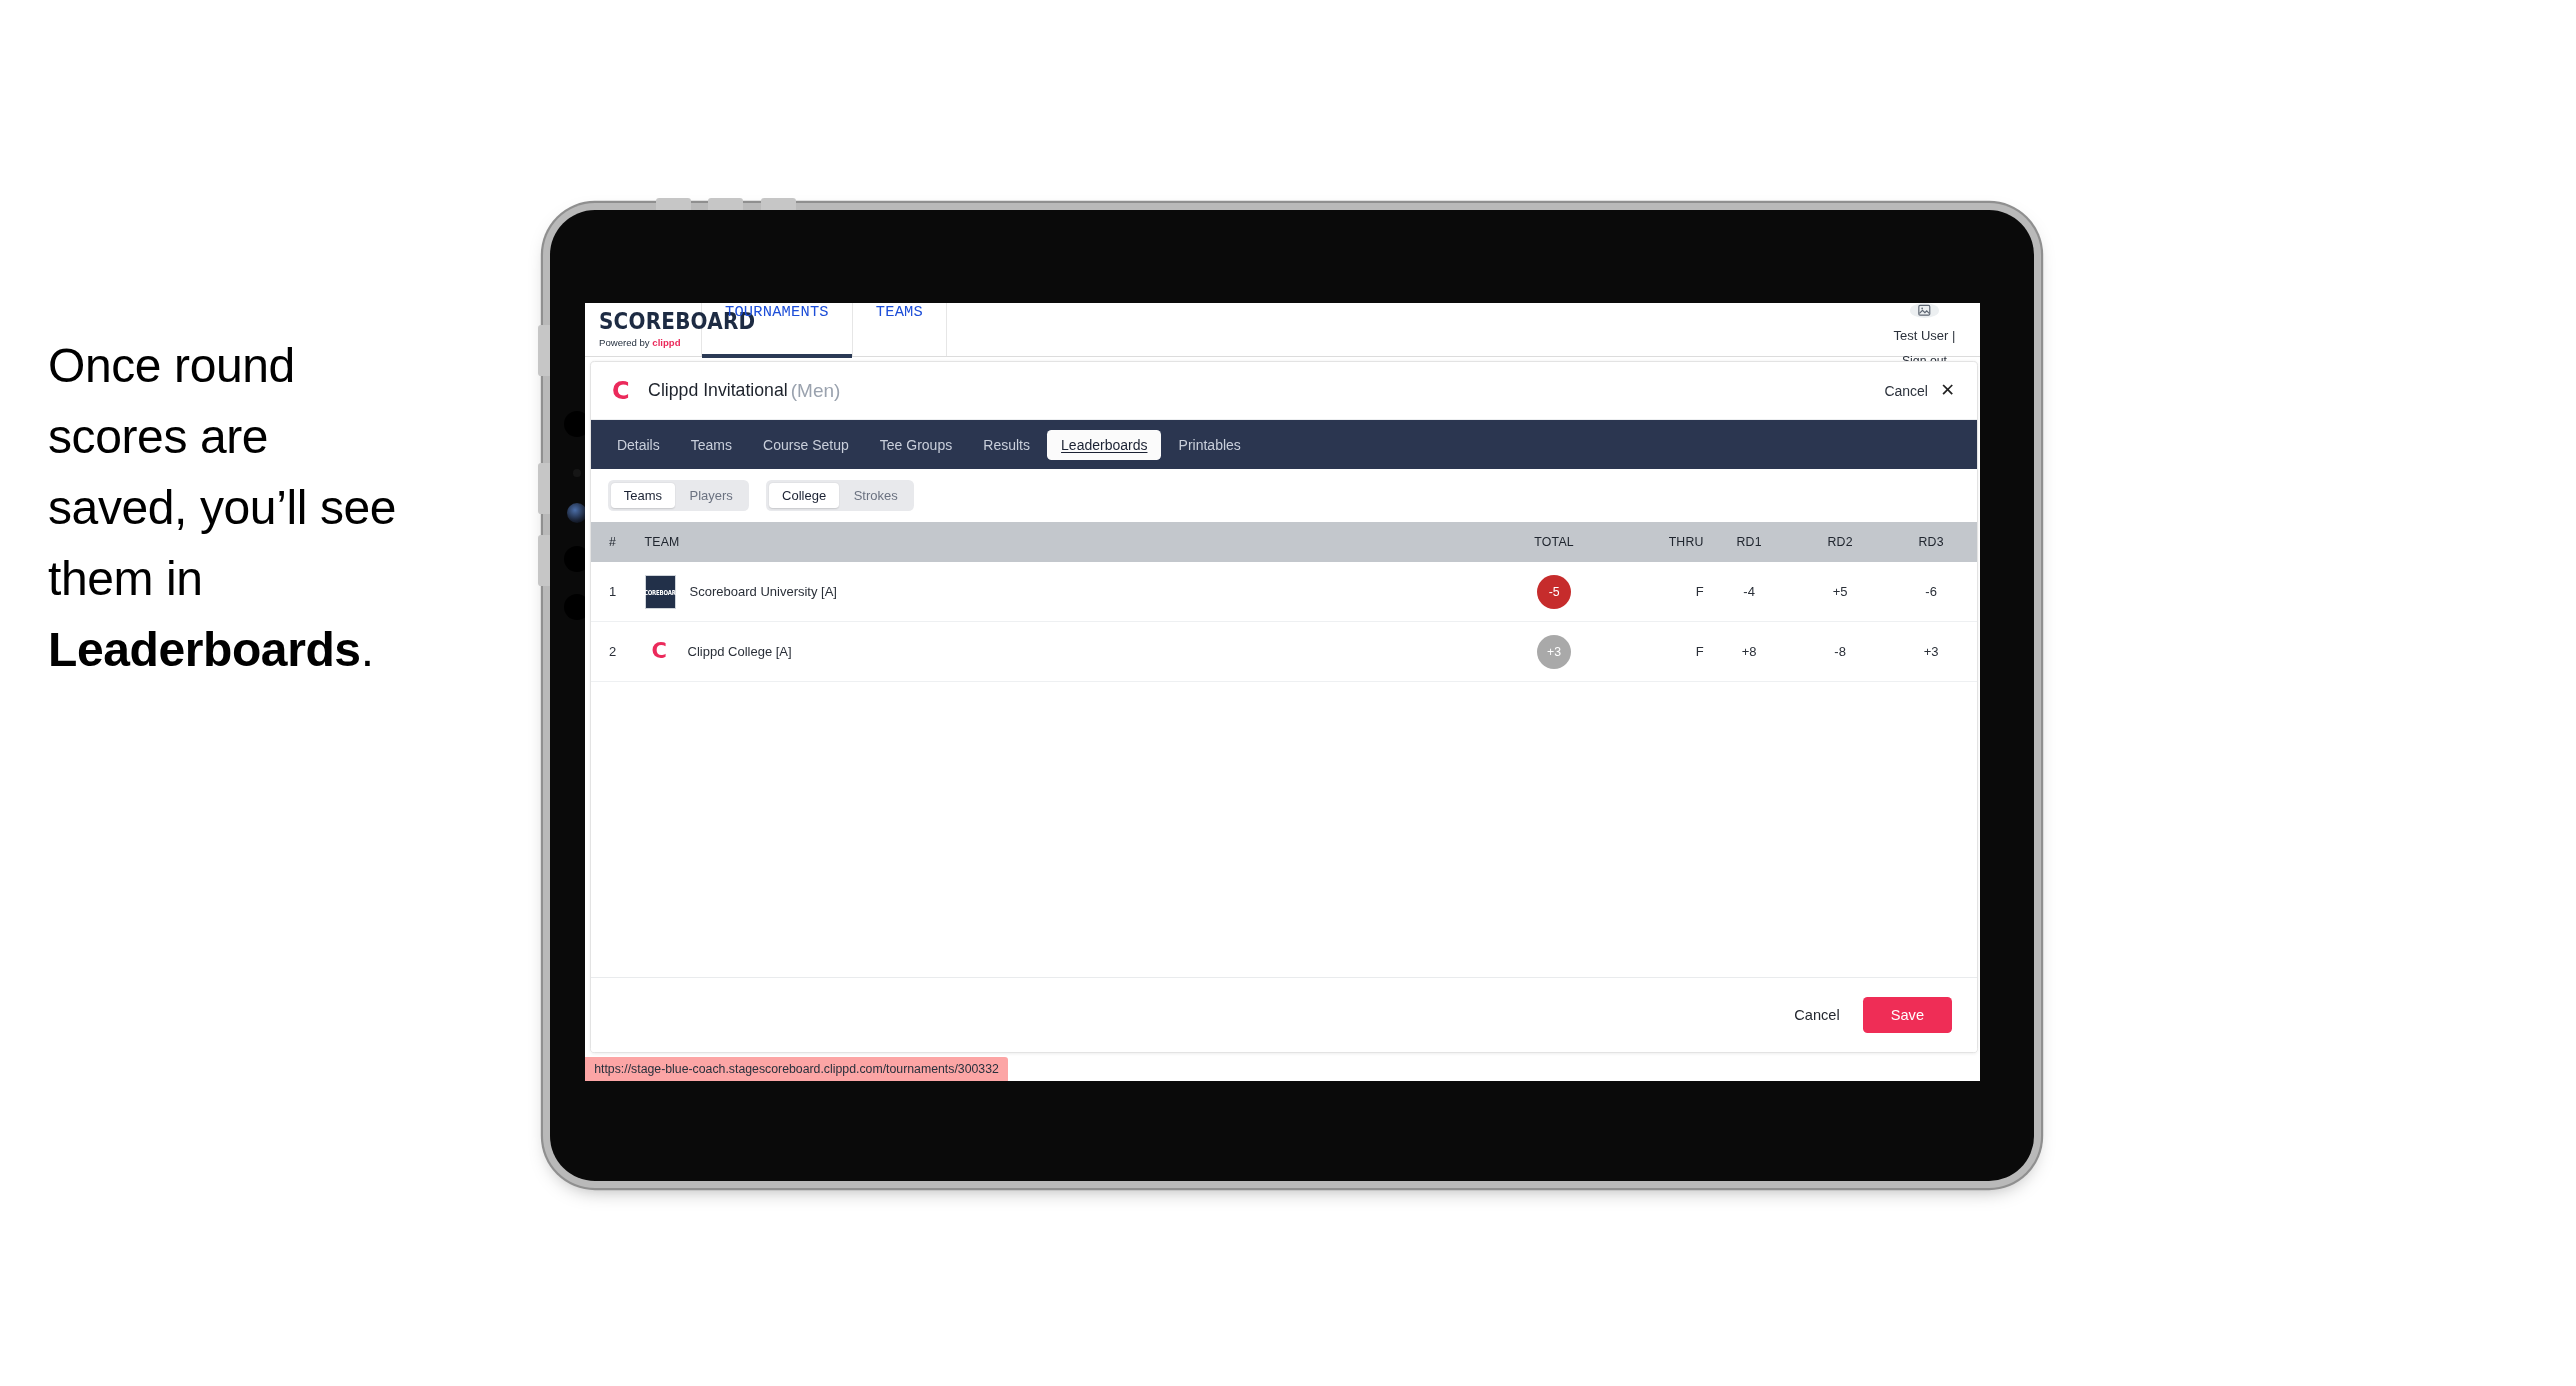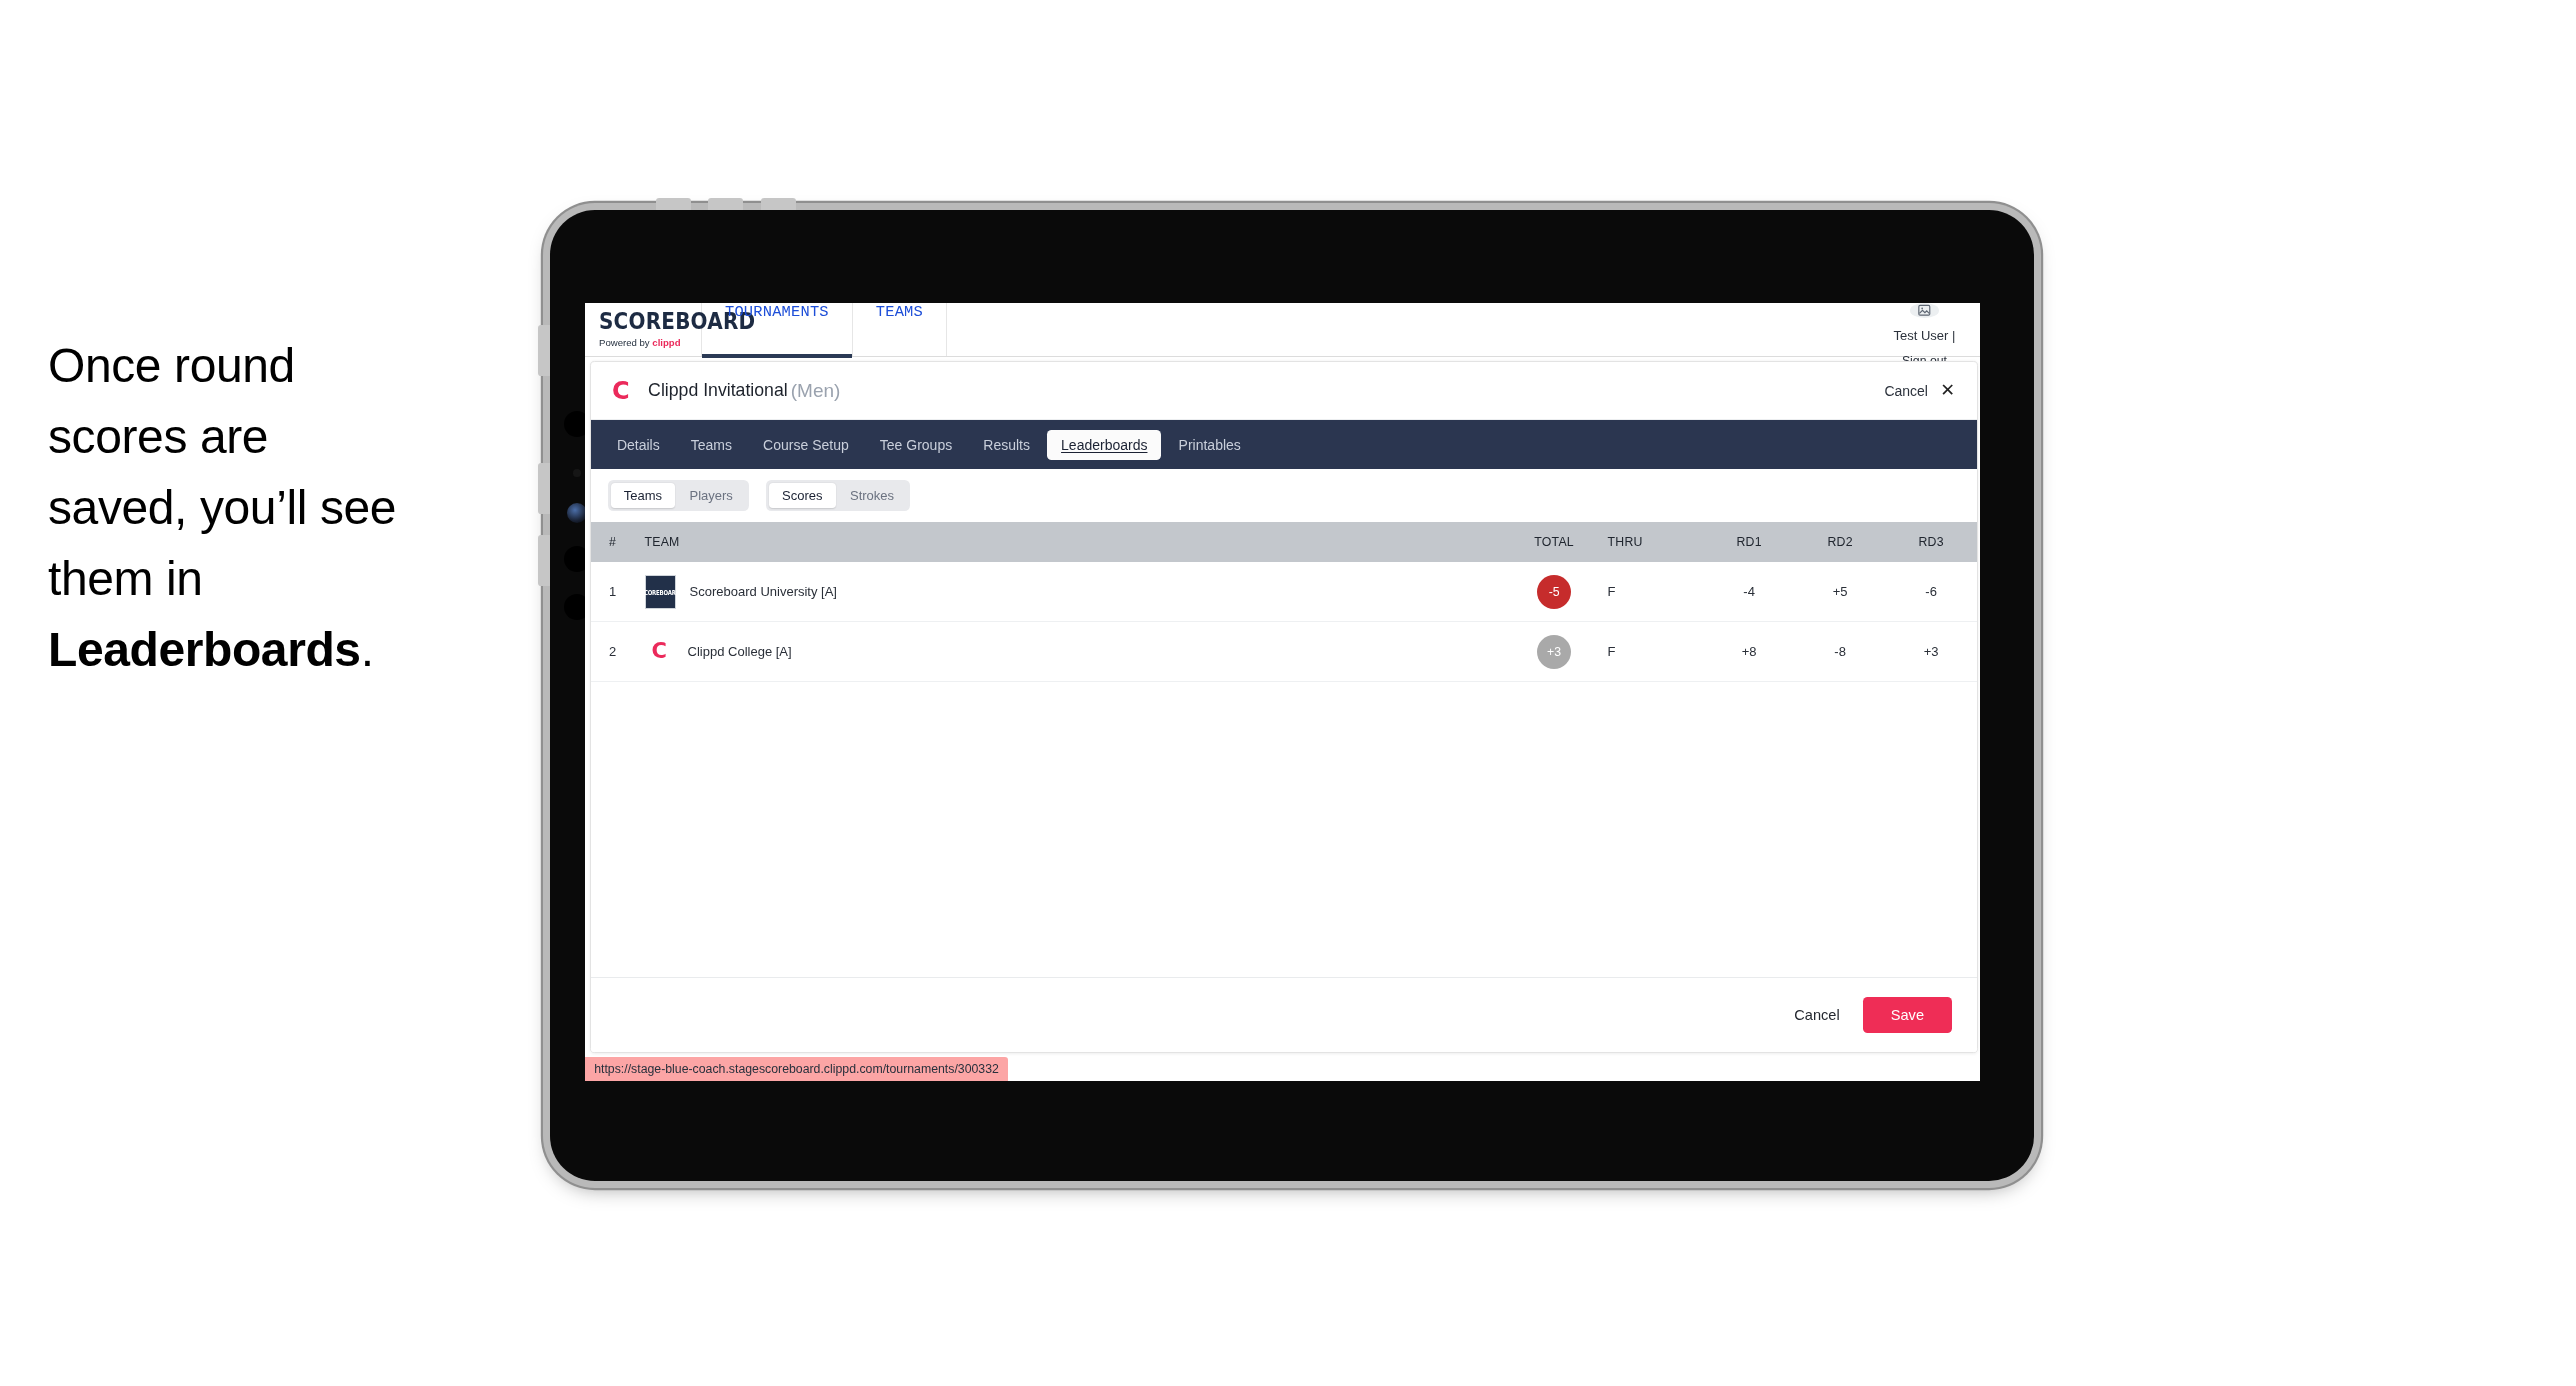--- a/index.html
+++ b/index.html
@@ -284,21 +284,21 @@
     letter-spacing: 0.2px;
   }
   .lb-body-row {
     border-bottom: 0.8px solid #eef0f2;
     background: #ffffff;
   }
   .cell { box-sizing: border-box; }
   .c-rank  { width: 54px;  padding-left: 18.4px; font-size: 13px; color: #2a2f38; }
   .c-team  { flex: 1;      display: flex; align-items: center; gap: 14px; font-size: 13px; color: #2a2f38; }
   .c-total { width: 107px; text-align: center; display:flex; align-items:center; justify-content:center; }
-  .c-thru  { width: 96px; text-align: left; font-size: 13px; color: #2a2f38; }
+  .c-thru  { width: 96px; text-align: right; font-size: 13px; color: #2a2f38; }
   .c-rd    { width: 91px; text-align: center; font-size: 13px; color: #2a2f38; }
   #table-head .c-total,
   #table-head .c-thru,
   #table-head .c-rd { display: block; line-height: 40px; }
   #table-head .c-rank { line-height: 40px; }
   #table-head .c-team { line-height: 40px; display:block; }
 
   .team-logo {
     width: 29px; height: 32px;
     background: #223049;
@@ -446,21 +446,21 @@
       <div class="nav-tab active">Leaderboards</div>
       <div class="nav-tab">Printables</div>
     </div>
 
     <div id="toggle-row">
       <div class="toggle-group">
         <div class="toggle-btn active">Teams</div>
         <div class="toggle-btn">Players</div>
       </div>
       <div class="toggle-group">
-        <div class="toggle-btn active">Scores</div>
+        <div class="toggle-btn active">College</div>
         <div class="toggle-btn">Strokes</div>
       </div>
     </div>
 
     <div id="table-wrap">
 
       <div class="lb-row" id="table-head">
         <div class="cell c-rank">#</div>
         <div class="cell c-team">TEAM</div>
         <div class="cell c-total">TOTAL</div>

